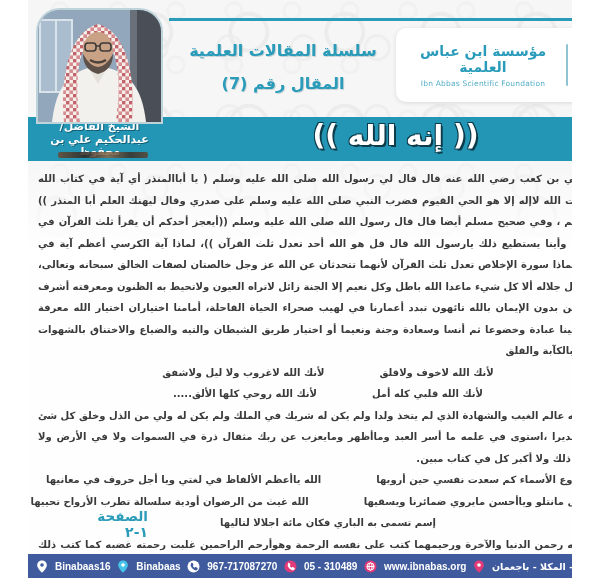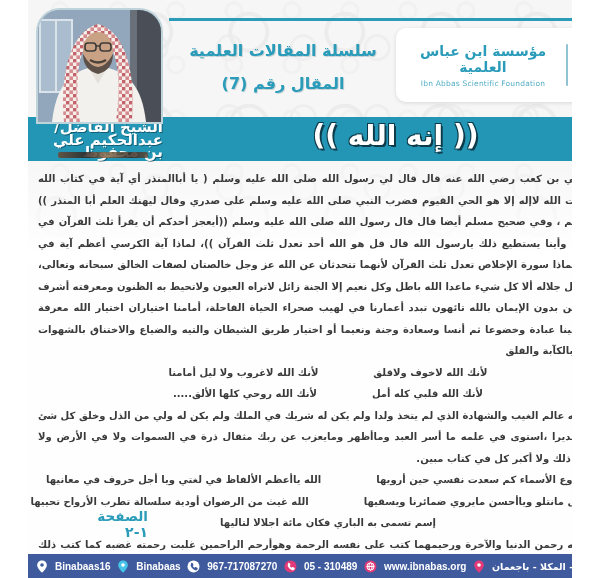--- a/index.html
+++ b/index.html
@@ -39,22 +39,22 @@
   .foundation-ar{color:#2a9cba;font-weight:bold;font-size:14px;direction:rtl;}
   .foundation-en{color:#55aec6;font-size:7.5px;margin-top:4px;letter-spacing:0.2px;}
   .logo-divider{width:2px;height:42px;background:#8fc3d4;border-radius:1px;}
   .logo-mark{width:52px;display:flex;align-items:center;justify-content:center;}
 
   
   .title-bar{position:absolute;left:0;top:117px;width:600px;height:44px;background:#2496b5;z-index:3;}
   .main-title{position:absolute;left:135px;right:0;top:2px;text-align:center;color:#ffffff;
     font-size:28px;font-weight:bold;direction:rtl;
     text-shadow:2px 2px 0 #0d3b4a,-1px -1px 0 #0d3b4a,1px -1px 0 #0d3b4a,-1px 1px 0 #0d3b4a;}
-  .sheikh-caption{position:absolute;left:8px;top:4px;width:127px;text-align:right;color:#ffffff;
-    font-weight:bold;font-size:15px;line-height:12.5px;direction:rtl;z-index:6;
+  .sheikh-caption{position:absolute;left:8px;top:4px;width:127px;text-align:center;color:#ffffff;
+    font-weight:bold;font-size:11px;line-height:12.5px;direction:rtl;z-index:6;
     text-shadow:1px 1px 0 rgba(0,40,55,0.5);}
   .caption-strip{position:absolute;left:30px;top:35px;width:90px;height:6px;border-radius:2px;z-index:6;
     background:linear-gradient(90deg,#6b4a33,#2e2520 30%,#8a6a4a 55%,#3a2e26 80%,#5a4534);opacity:.85;}
 
   
   .body-text{position:absolute;left:10px;top:168px;width:580px;z-index:2;direction:rtl;
     color:#3a3a3a;font-size:10px;font-weight:bold;line-height:21.5px;text-align:justify;}
   .body-text p{margin:0;text-indent:16px;}
   .verse{display:flex;direction:rtl;justify-content:center;gap:55px;text-align:center;}
   .verse span{white-space:nowrap;}
@@ -135,21 +135,21 @@
       <div>الشيخ الفاضل/</div>
       <div>عبدالحكيم علي بن محفوظ</div>
     </div>
     <div class="caption-strip"></div>
   </div>
 
   <div class="body-text">
     <p>عن أبي بن كعب رضي الله عنه قال قال لي رسول الله صلى الله عليه وسلم ( يا أباالمنذر أي آية في كتاب الله أعظم قلت الله لاإله إلا هو الحي القيوم فضرب النبي صلى الله عليه وسلم على صدري وقال ليهنك العلم أبا المنذر )) رواه مسلم ، وفي صحيح مسلم أيضا قال قال رسول الله صلى الله عليه وسلم ((أيعجز أحدكم أن يقرأ ثلث القرآن في ليلة قالوا وأينا يستطيع ذلك يارسول الله قال قل هو الله أحد تعدل ثلث القرآن ))، لماذا آية الكرسي أعظم آية في القرآن ولماذا سورة الإخلاص تعدل ثلث القرآن لأنهما تتحدثان عن الله عز وجل خالصتان لصفات الخالق سبحانه وتعالى، إنه الله جل جلاله ألا كل شيء ماعدا الله باطل وكل نعيم إلا الجنة زائل لاتراه العيون ولاتحيط به الظنون ومعرفته أشرف العلوم نحن بدون الإيمان بالله تائهون تبدد أعمارنا في لهيب صحراء الحياة القاحلة، أمامنا اختياران اختيار الله معرفة وإيمانا يقينا عبادة وخضوعا ثم أنسا وسعادة وجنة ونعيما أو اختيار طريق الشيطان والتيه والضياع والاختناق بالشهوات والشعور بالكآبة والقلق</p>
     <div class="verse">
       <span>لأنك الله لاخوف ولاقلق</span>
-      <span>لأنك الله لاغروب ولا ليل أمامنا</span>
+      <span>لأنك الله لاغروب ولا ليل ولاشفق</span>
     </div>
     <div class="verse">
       <span>لأنك الله قلبي كله أمل</span>
       <span>لأنك الله روحي كلها الألق.....</span>
     </div>
     <p>إنه الله عالم الغيب والشهادة الذي لم يتخذ ولدا ولم يكن له شريك في الملك ولم يكن له ولي من الذل وخلق كل شئ فقدره تقديرا ،استوى في علمه ما أسر العبد وماأظهر ومايعزب عن ربك مثقال ذرة في السموات ولا في الأرض ولا أصغر من ذلك ولا أكبر كل في كتاب مبين.</p>
     <div class="verse">
       <span>الله ياأروع الأسماء كم سعدت نفسي حين أرويها</span>
       <span>الله ياأعظم الألفاظ في لغتي ويا أجل حروف في معانيها</span>
     </div>

